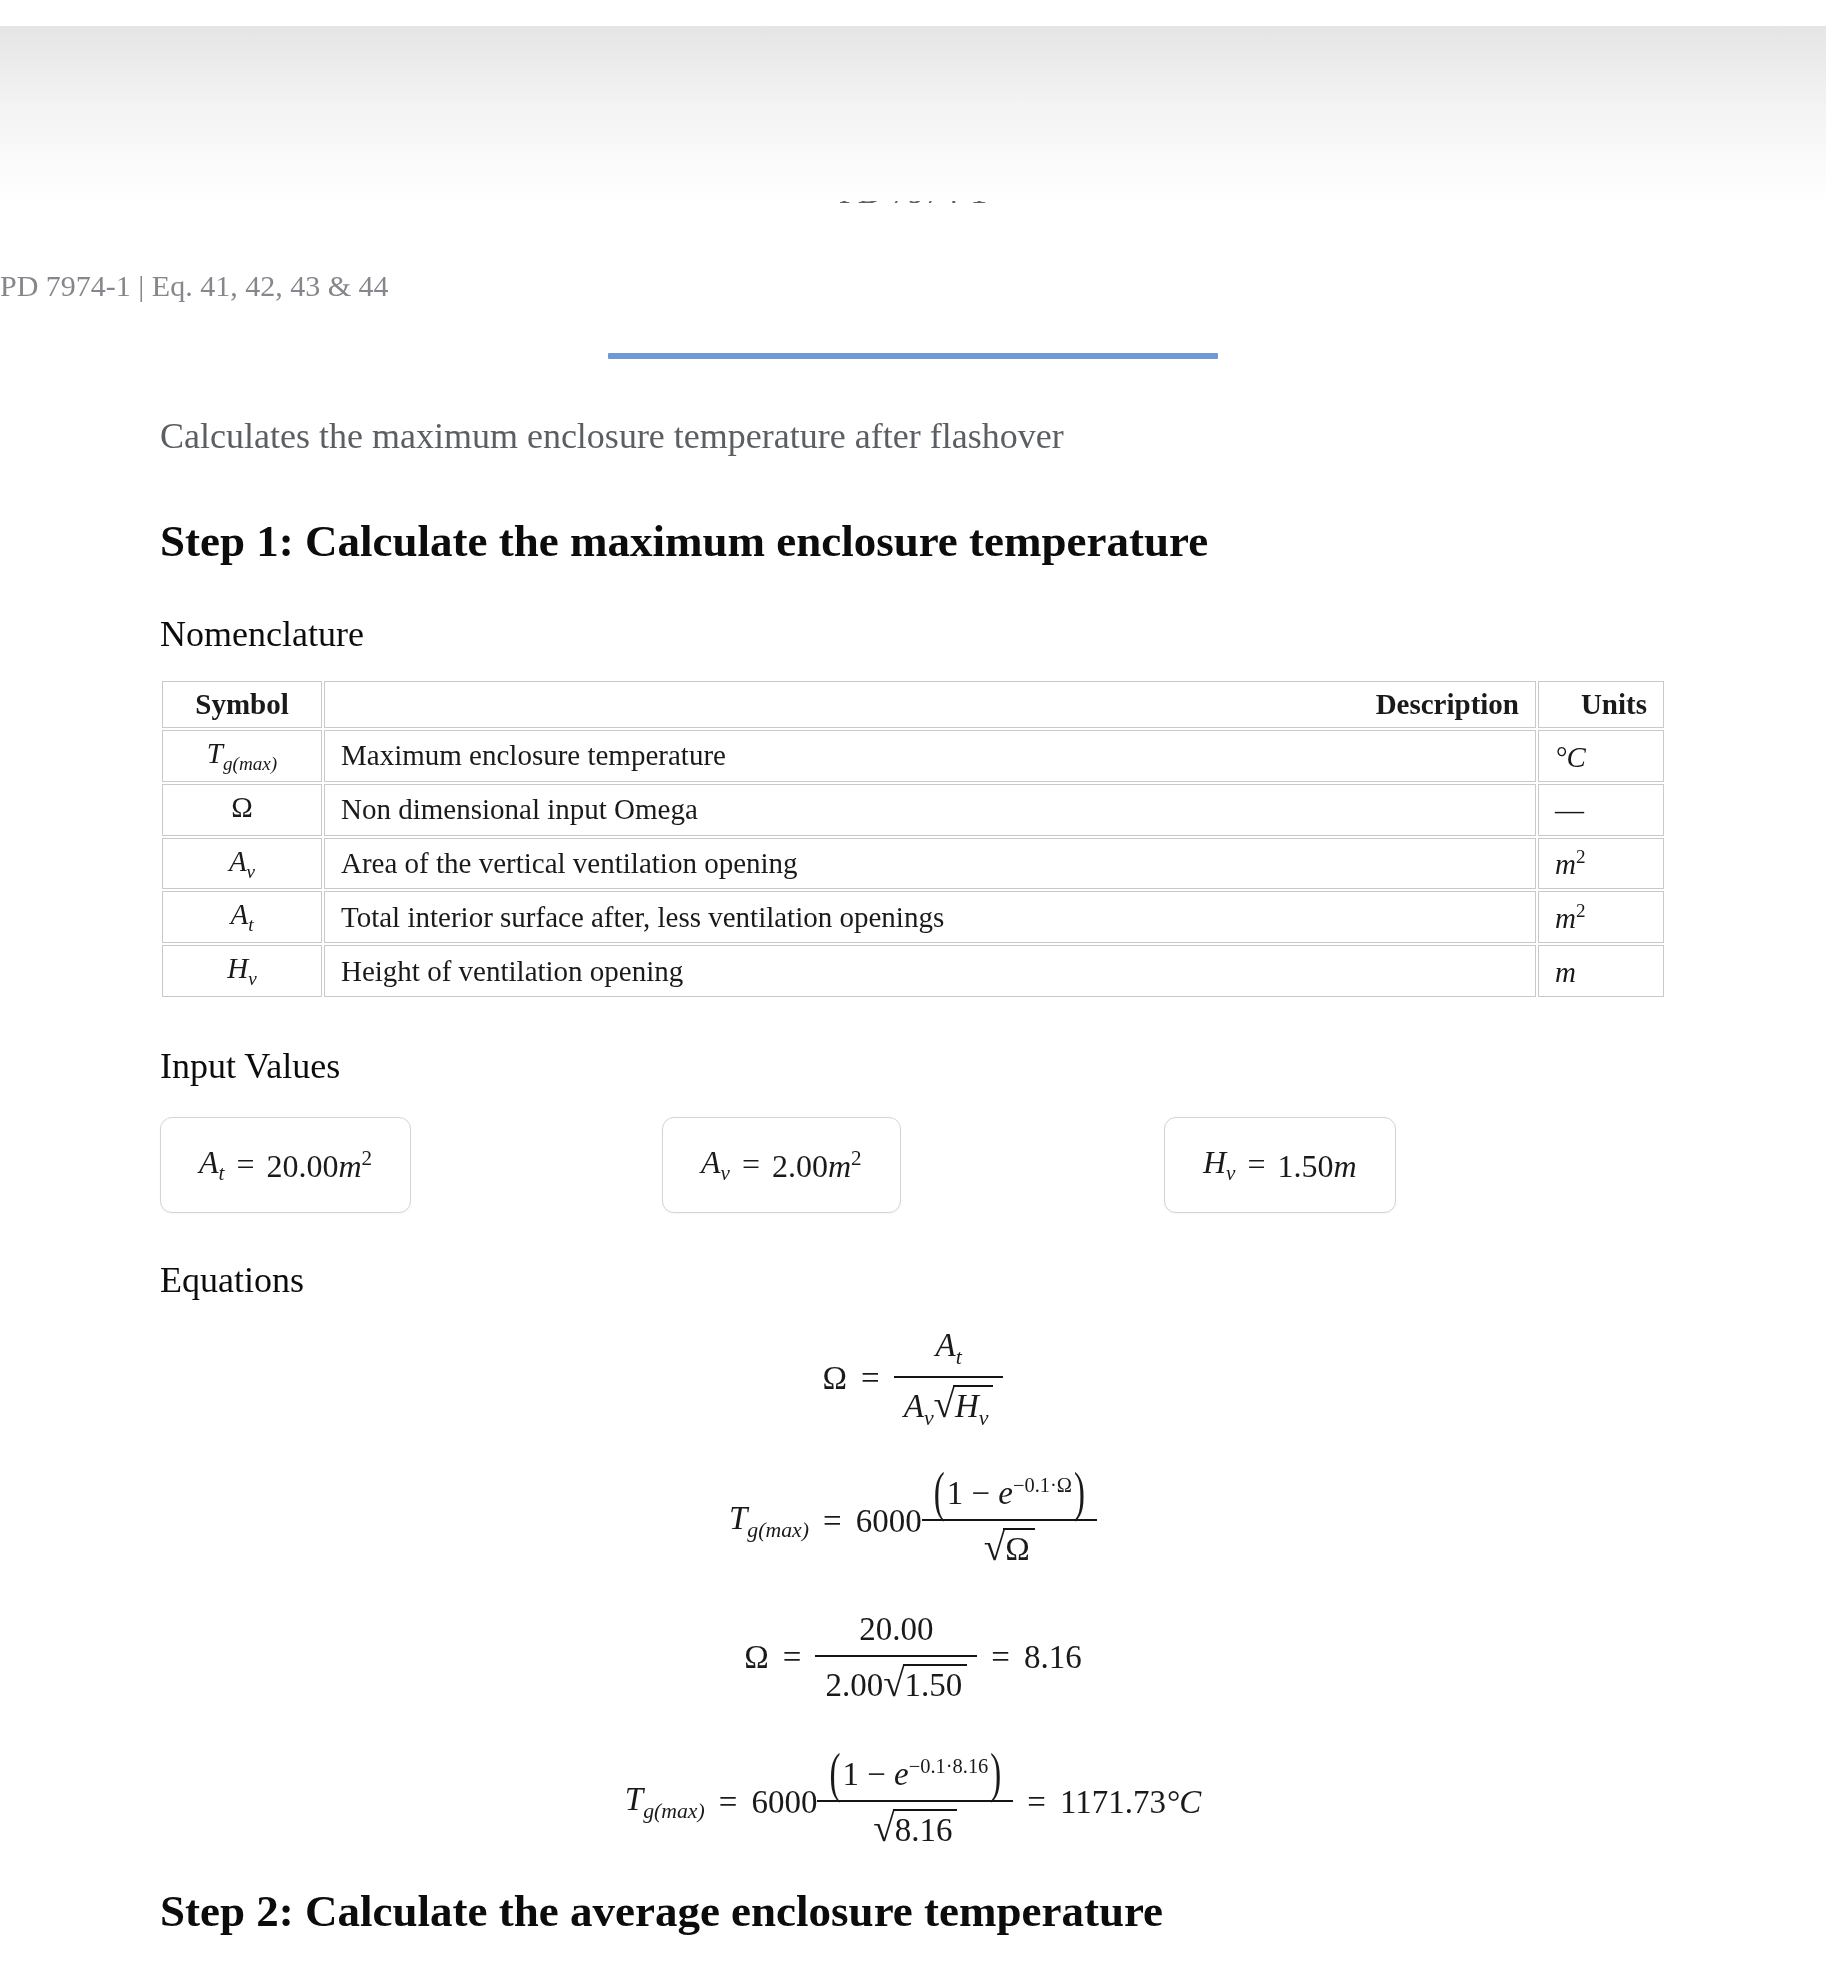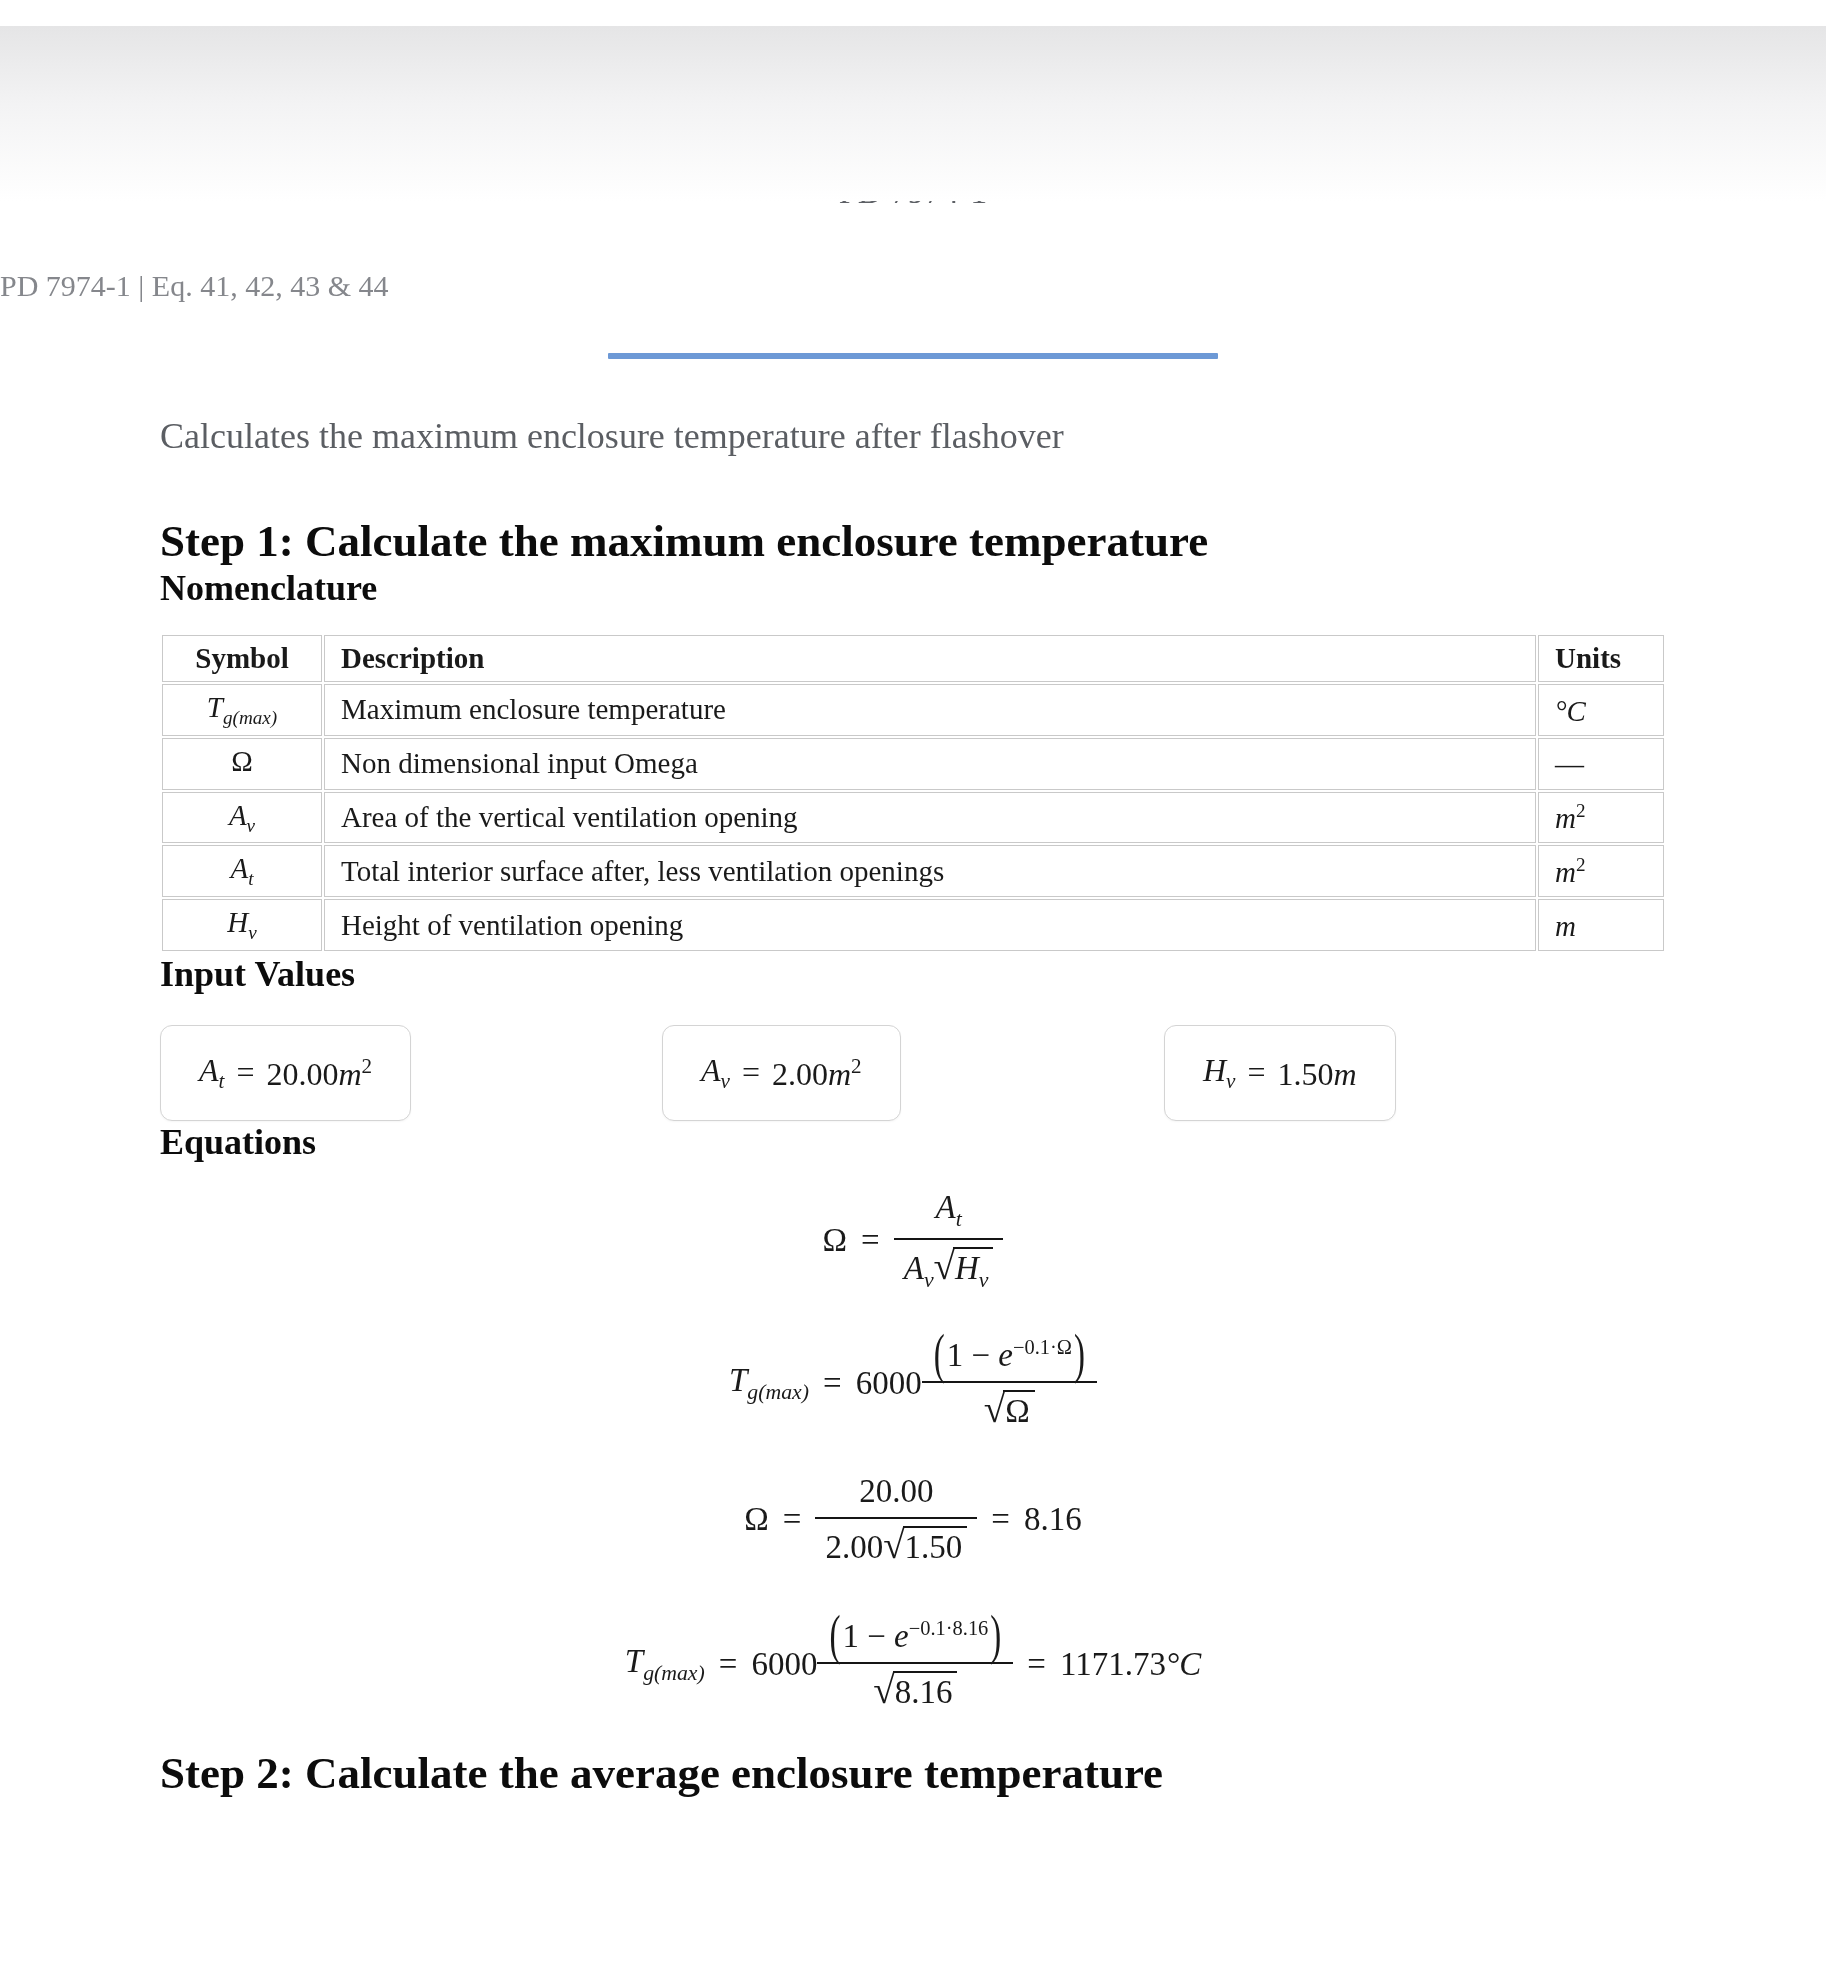--- a/index.html
+++ b/index.html
@@ -53,43 +53,44 @@
     font-size: 36px;
     color: #5b5e63;
   }
   h2.step-heading {
     margin-top: 58px;
     font-size: 45px;
     font-weight: bold;
     color: #0c0c0c;
   }
   h3.section-heading {
+    margin-top: 46px;
     font-size: 36px;
-    font-weight: bold;
+    font-weight: normal;
     color: #0c0c0c;
   }
 
   
   table.nomenclature {
     margin-top: 24px;
     width: 100%;
     border-collapse: separate;
     border-spacing: 2px;
     font-size: 29px;
   }
   table.nomenclature th, table.nomenclature td {
     border: 1px solid #c9c9c9;
     padding: 6px 16px;
     height: 46px;
     vertical-align: middle;
     background: #ffffff;
     text-align: left;
     font-weight: normal;
   }
-  table.nomenclature th { font-weight: bold; }
+  table.nomenclature th { font-weight: bold; text-align: right; }
   .col-symbol { width: 160px; text-align: center !important; }
   .col-units  { width: 126px; }
 
   
   .var { font-style: italic; }
   .up  { font-style: normal; }
   sub { font-size: 0.66em; }
   sup { font-size: 0.66em; }
 
   

